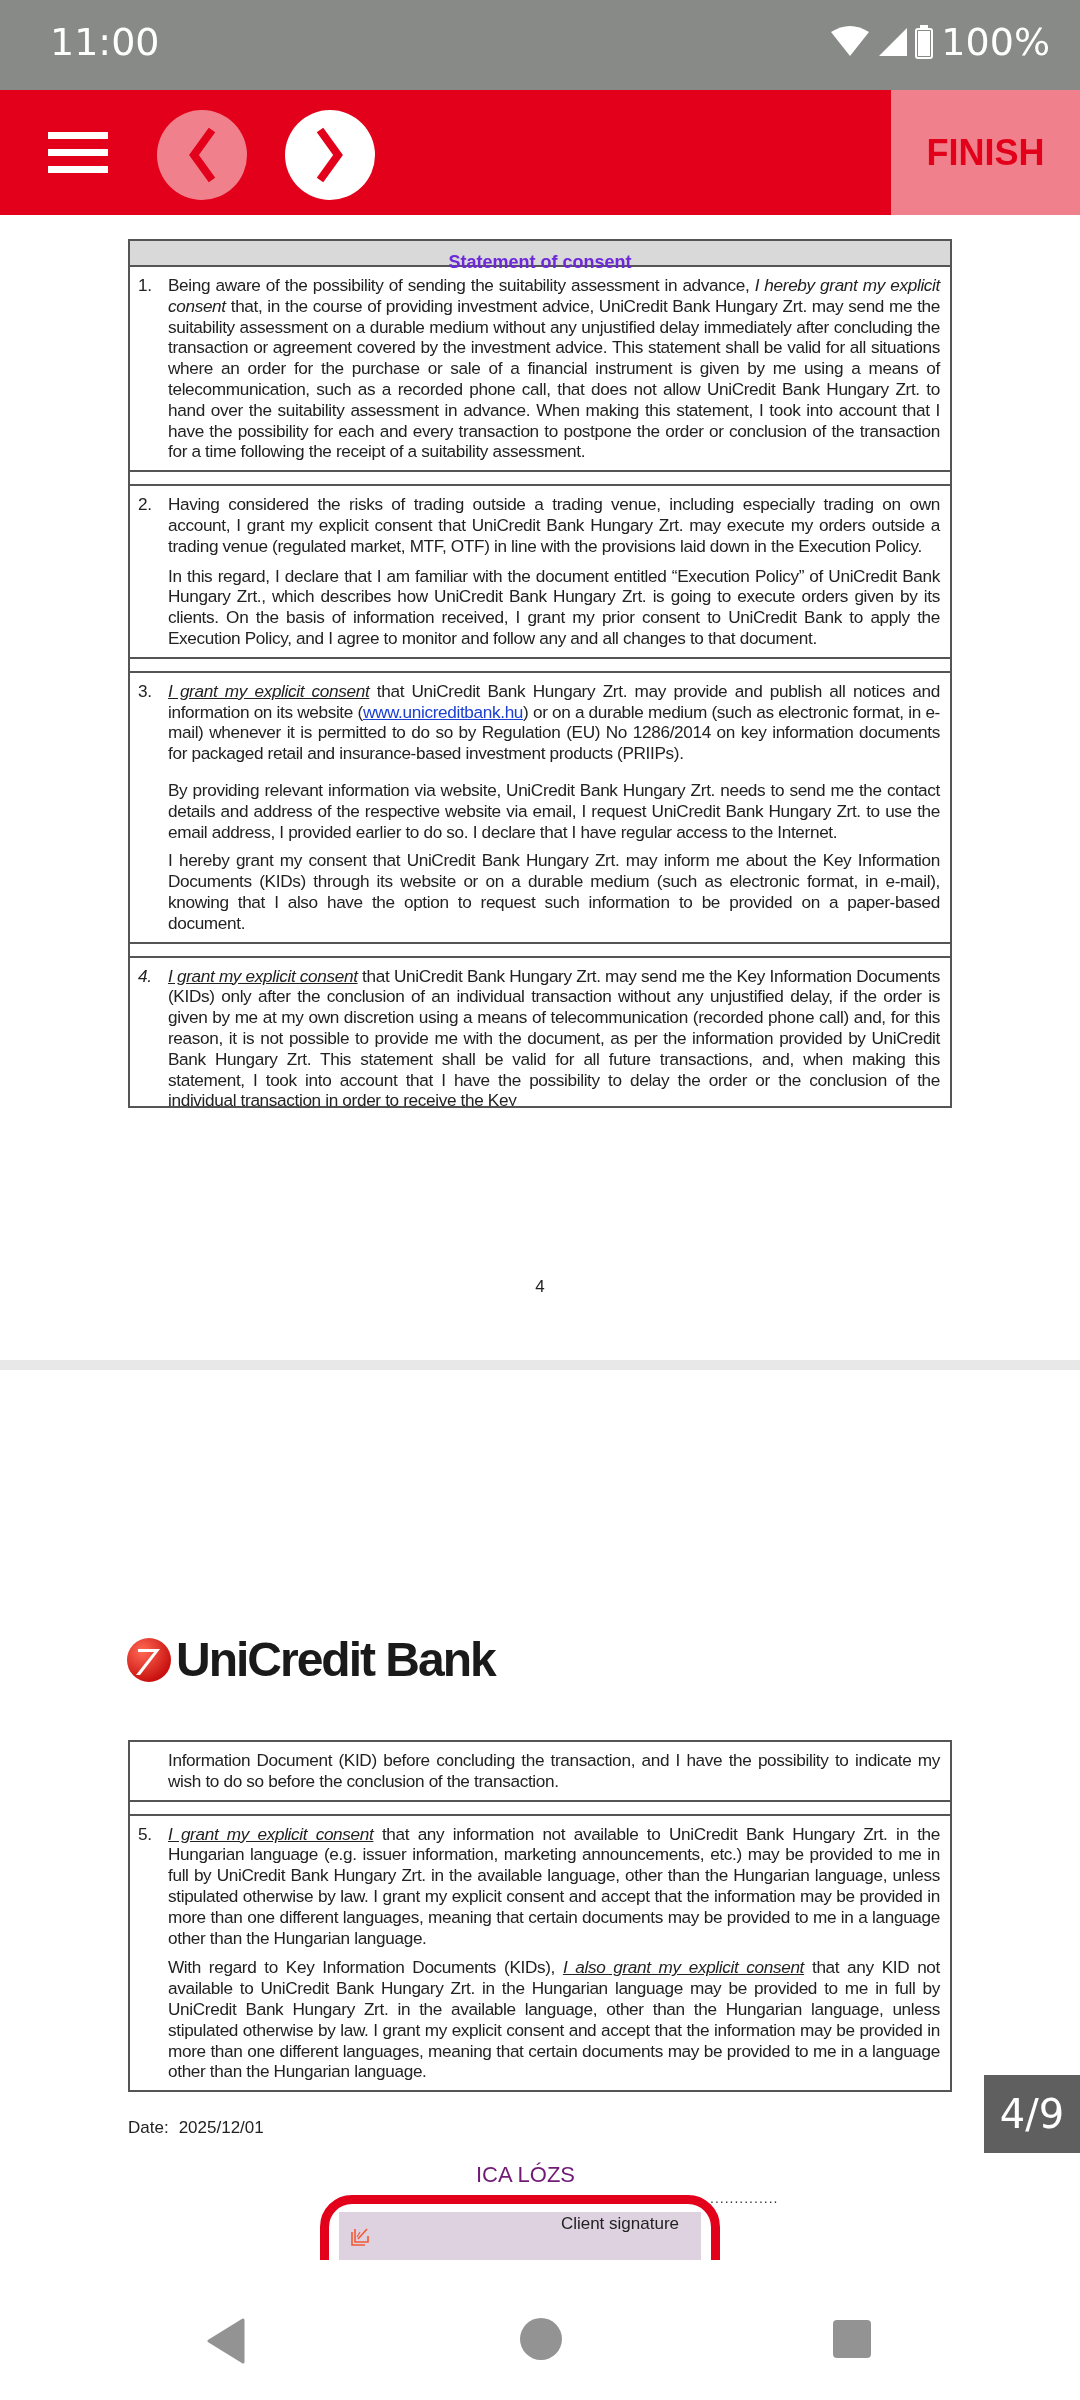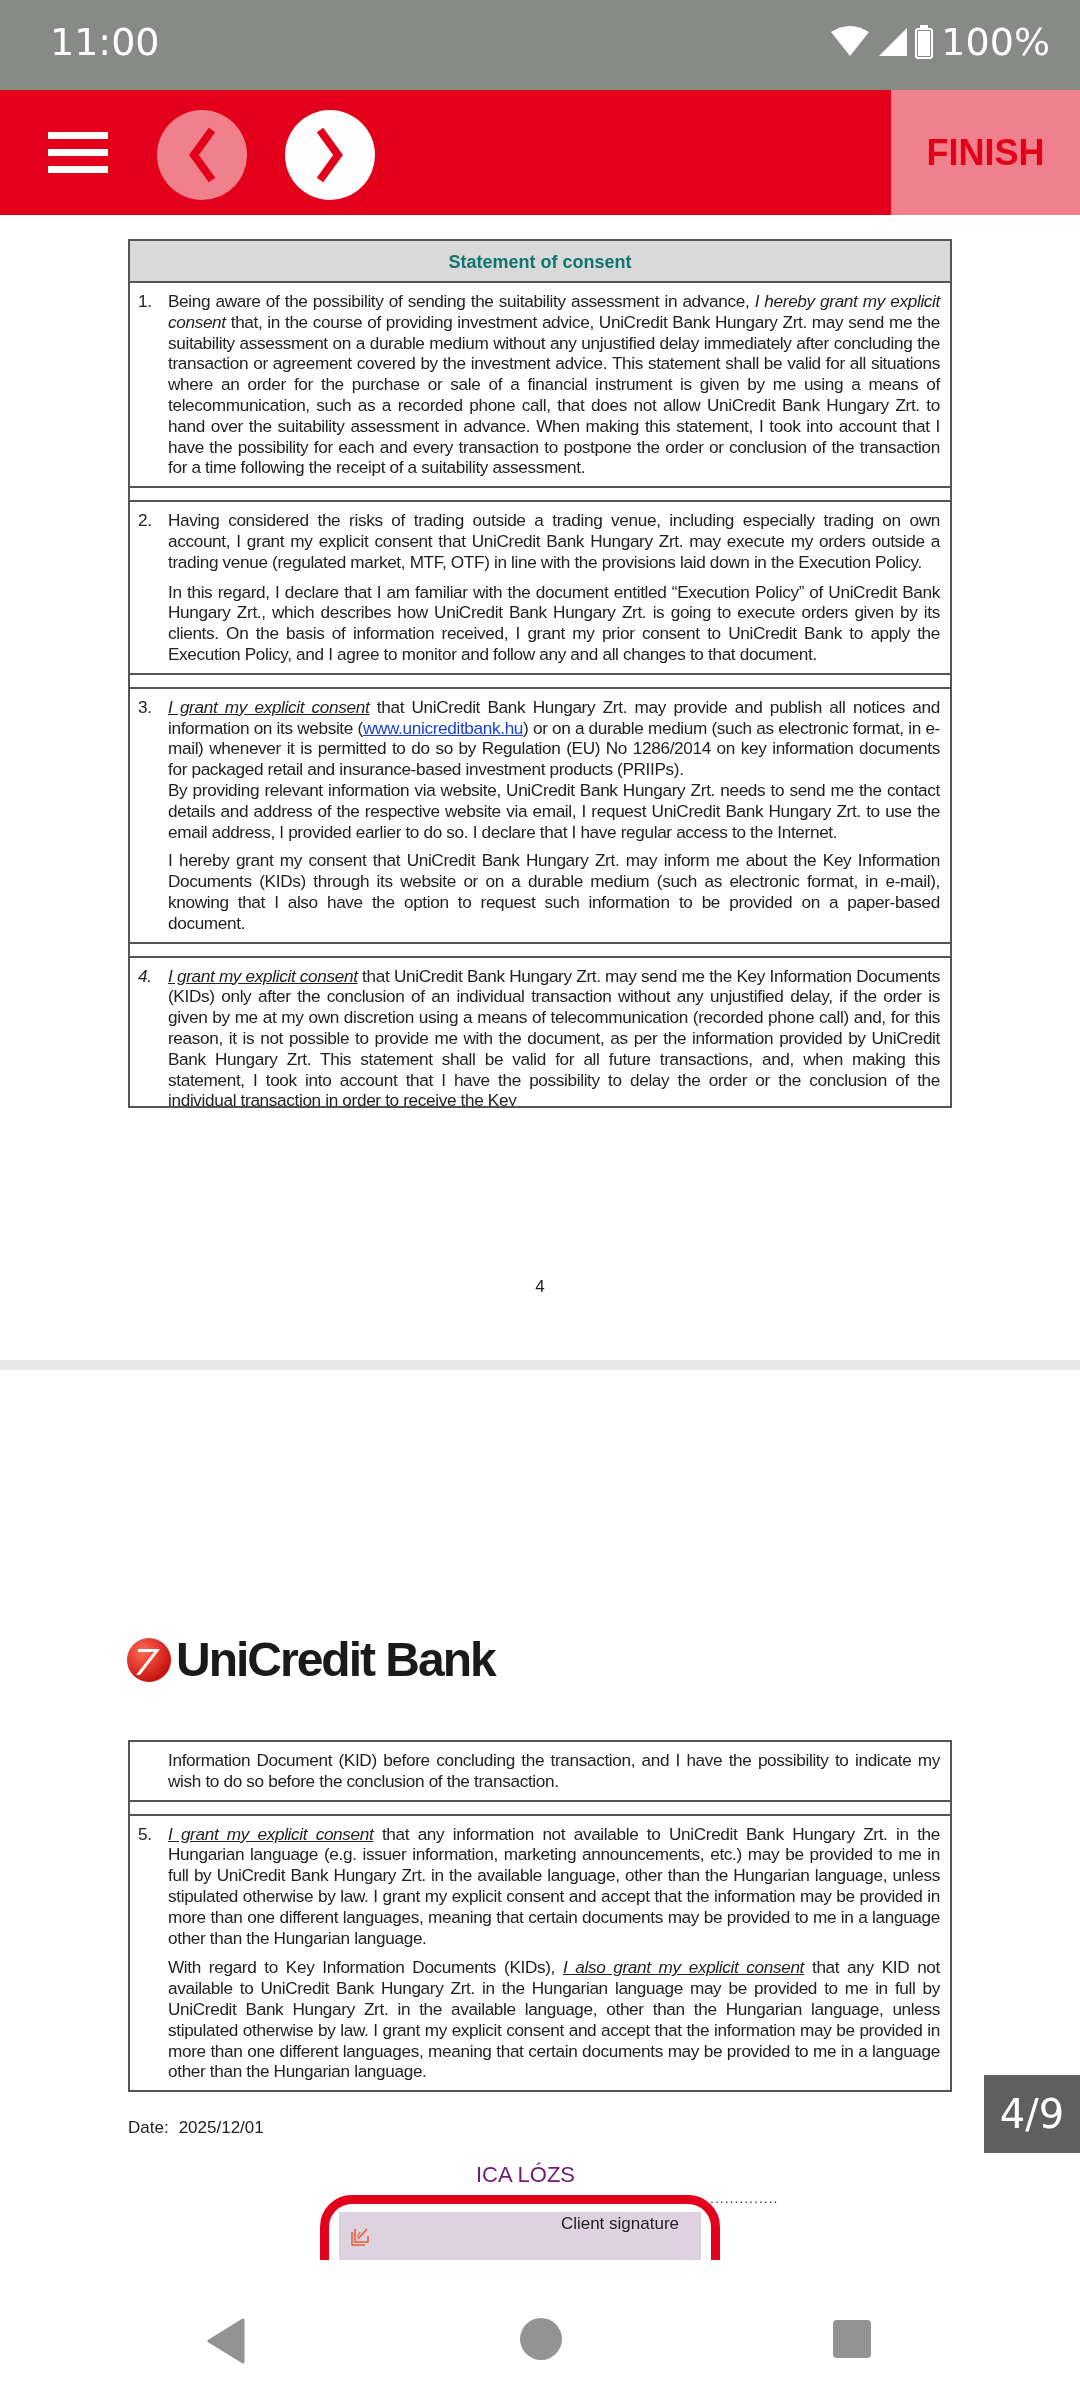--- a/index.html
+++ b/index.html
@@ -22,21 +22,21 @@
   .finish-btn { position: absolute; right: 0; top: 0; width: 189px; height: 125px; background: #f0818c; color: #e2001a; font-weight: bold; font-size: 36px; display: flex; align-items: center; justify-content: center; cursor: pointer; }
 
   
   .doc { position: absolute; left: 0; top: 215px; width: 1080px; height: 2045px; background: #fff; overflow: hidden; }
   .page { position: absolute; left: 0; width: 1080px; background: #fff; }
   .page1 { top: 0; height: 1145px; }
   .page-gap { position: absolute; left: 0; top: 1145px; width: 1080px; height: 10px; background: #e8e8e8; }
   .page2 { top: 1155px; height: 890px; }
 
   .table { position: absolute; left: 128px; width: 824px; border: 2px solid #555; }
-  .tbl-header { height: 42px; background: #d9d9d9; border-bottom: 2px solid #555; text-align: center; font-weight: bold; font-size: 18px; line-height: 42px; color: #0f766e; }
+  .tbl-header { height: 26px; background: #d9d9d9; border-bottom: 2px solid #555; text-align: center; font-weight: bold; font-size: 18px; line-height: 42px; color: #6d28d9; }
   .row { border-bottom: 2px solid #555; padding: 8px 10px 8px 8px; font-size: 17.2px; line-height: 20.8px; color: #222; text-align: justify; font-family: "Liberation Sans", sans-serif; letter-spacing: -0.35px; }
   .row:last-child { border-bottom: none; }
   .spacer-row { height: 14px; padding: 0; border-bottom: 2px solid #555; }
   .item { display: flex; }
   .num { width: 30px; flex: 0 0 30px; }
   .body { flex: 1; }
   .body p + p { margin-top: 9px; }
   .em { font-style: italic; }
   .emu { font-style: italic; text-decoration: underline; }
   .link { color: #1a3fd1; text-decoration: underline; cursor: pointer; }
@@ -135,21 +135,21 @@
           </div>
         </div>
       </div>
       <div class="spacer-row"></div>
 
       <div class="row">
         <div class="item">
           <div class="num">3.</div>
           <div class="body">
             <p><span class="emu">I grant my explicit consent</span><span> that UniCredit Bank Hungary Zrt. may provide and publish all notices and information on its website (</span><span class="link">www.unicreditbank.hu</span><span>) or on a durable medium (such as electronic format, in e-mail) whenever it is permitted to do so by Regulation (EU) No 1286/2014 on key information documents for packaged retail and insurance-based investment products (PRIIPs).</span></p>
-            <p style="margin-top:0">By providing relevant information via website, UniCredit Bank Hungary Zrt. needs to send me the contact details and address of the respective website via email, I request UniCredit Bank Hungary Zrt. to use the email address, I provided earlier to do so. I declare that I have regular access to the Internet.</p>
+            <p style="margin-top:16px">By providing relevant information via website, UniCredit Bank Hungary Zrt. needs to send me the contact details and address of the respective website via email, I request UniCredit Bank Hungary Zrt. to use the email address, I provided earlier to do so. I declare that I have regular access to the Internet.</p>
             <p style="margin-top:8px">I hereby grant my consent that UniCredit Bank Hungary Zrt. may inform me about the Key Information Documents (KIDs) through its website or on a durable medium (such as electronic format, in e-mail), knowing that I also have the option to request such information to be provided on a paper-based document.</p>
           </div>
         </div>
       </div>
       <div class="spacer-row"></div>
 
       <div class="row" style="height:148px; overflow:hidden;">
         <div class="item">
           <div class="num em">4.</div>
           <div class="body">

